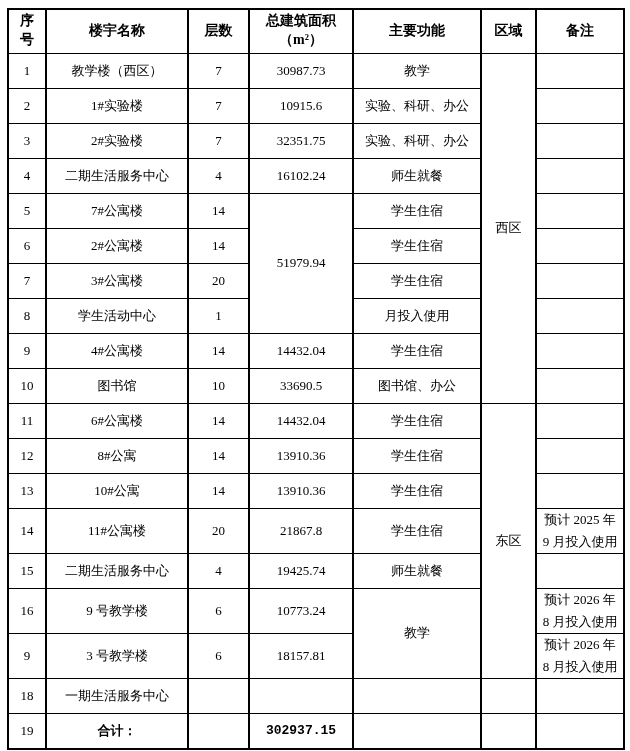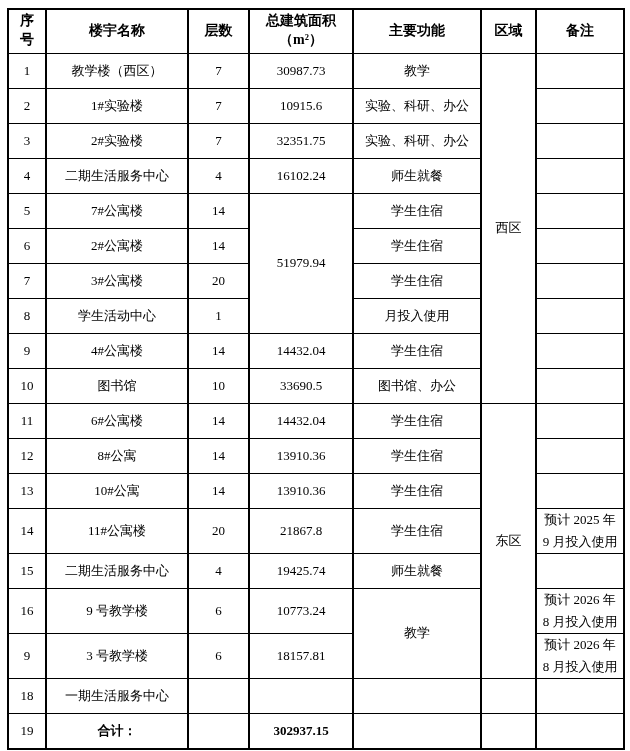--- a/index.html
+++ b/index.html
@@ -36,21 +36,21 @@
   tr.tall  { height: 44px; }
   .pre     { white-space: pre-line; line-height: 1.35; }
   td.remark {
     font-size: 12px;
     text-align: left;
     padding: 0 4px;
     white-space: pre-line;
     line-height: 1.7;
   }
   td.region { font-weight: normal; font-size: 14px; }
-  td.bold   { font-weight: bold; }
+  td.bold   { font-weight: bold; font-family: Liberation Mono, monospace; }
 </style>
 </head>
 <body>
 
 <table class="bld">
   <colgroup>
     <col style="width:38px">
       <col style="width:142px">
       <col style="width:61px">
     <col style="width:104px">

